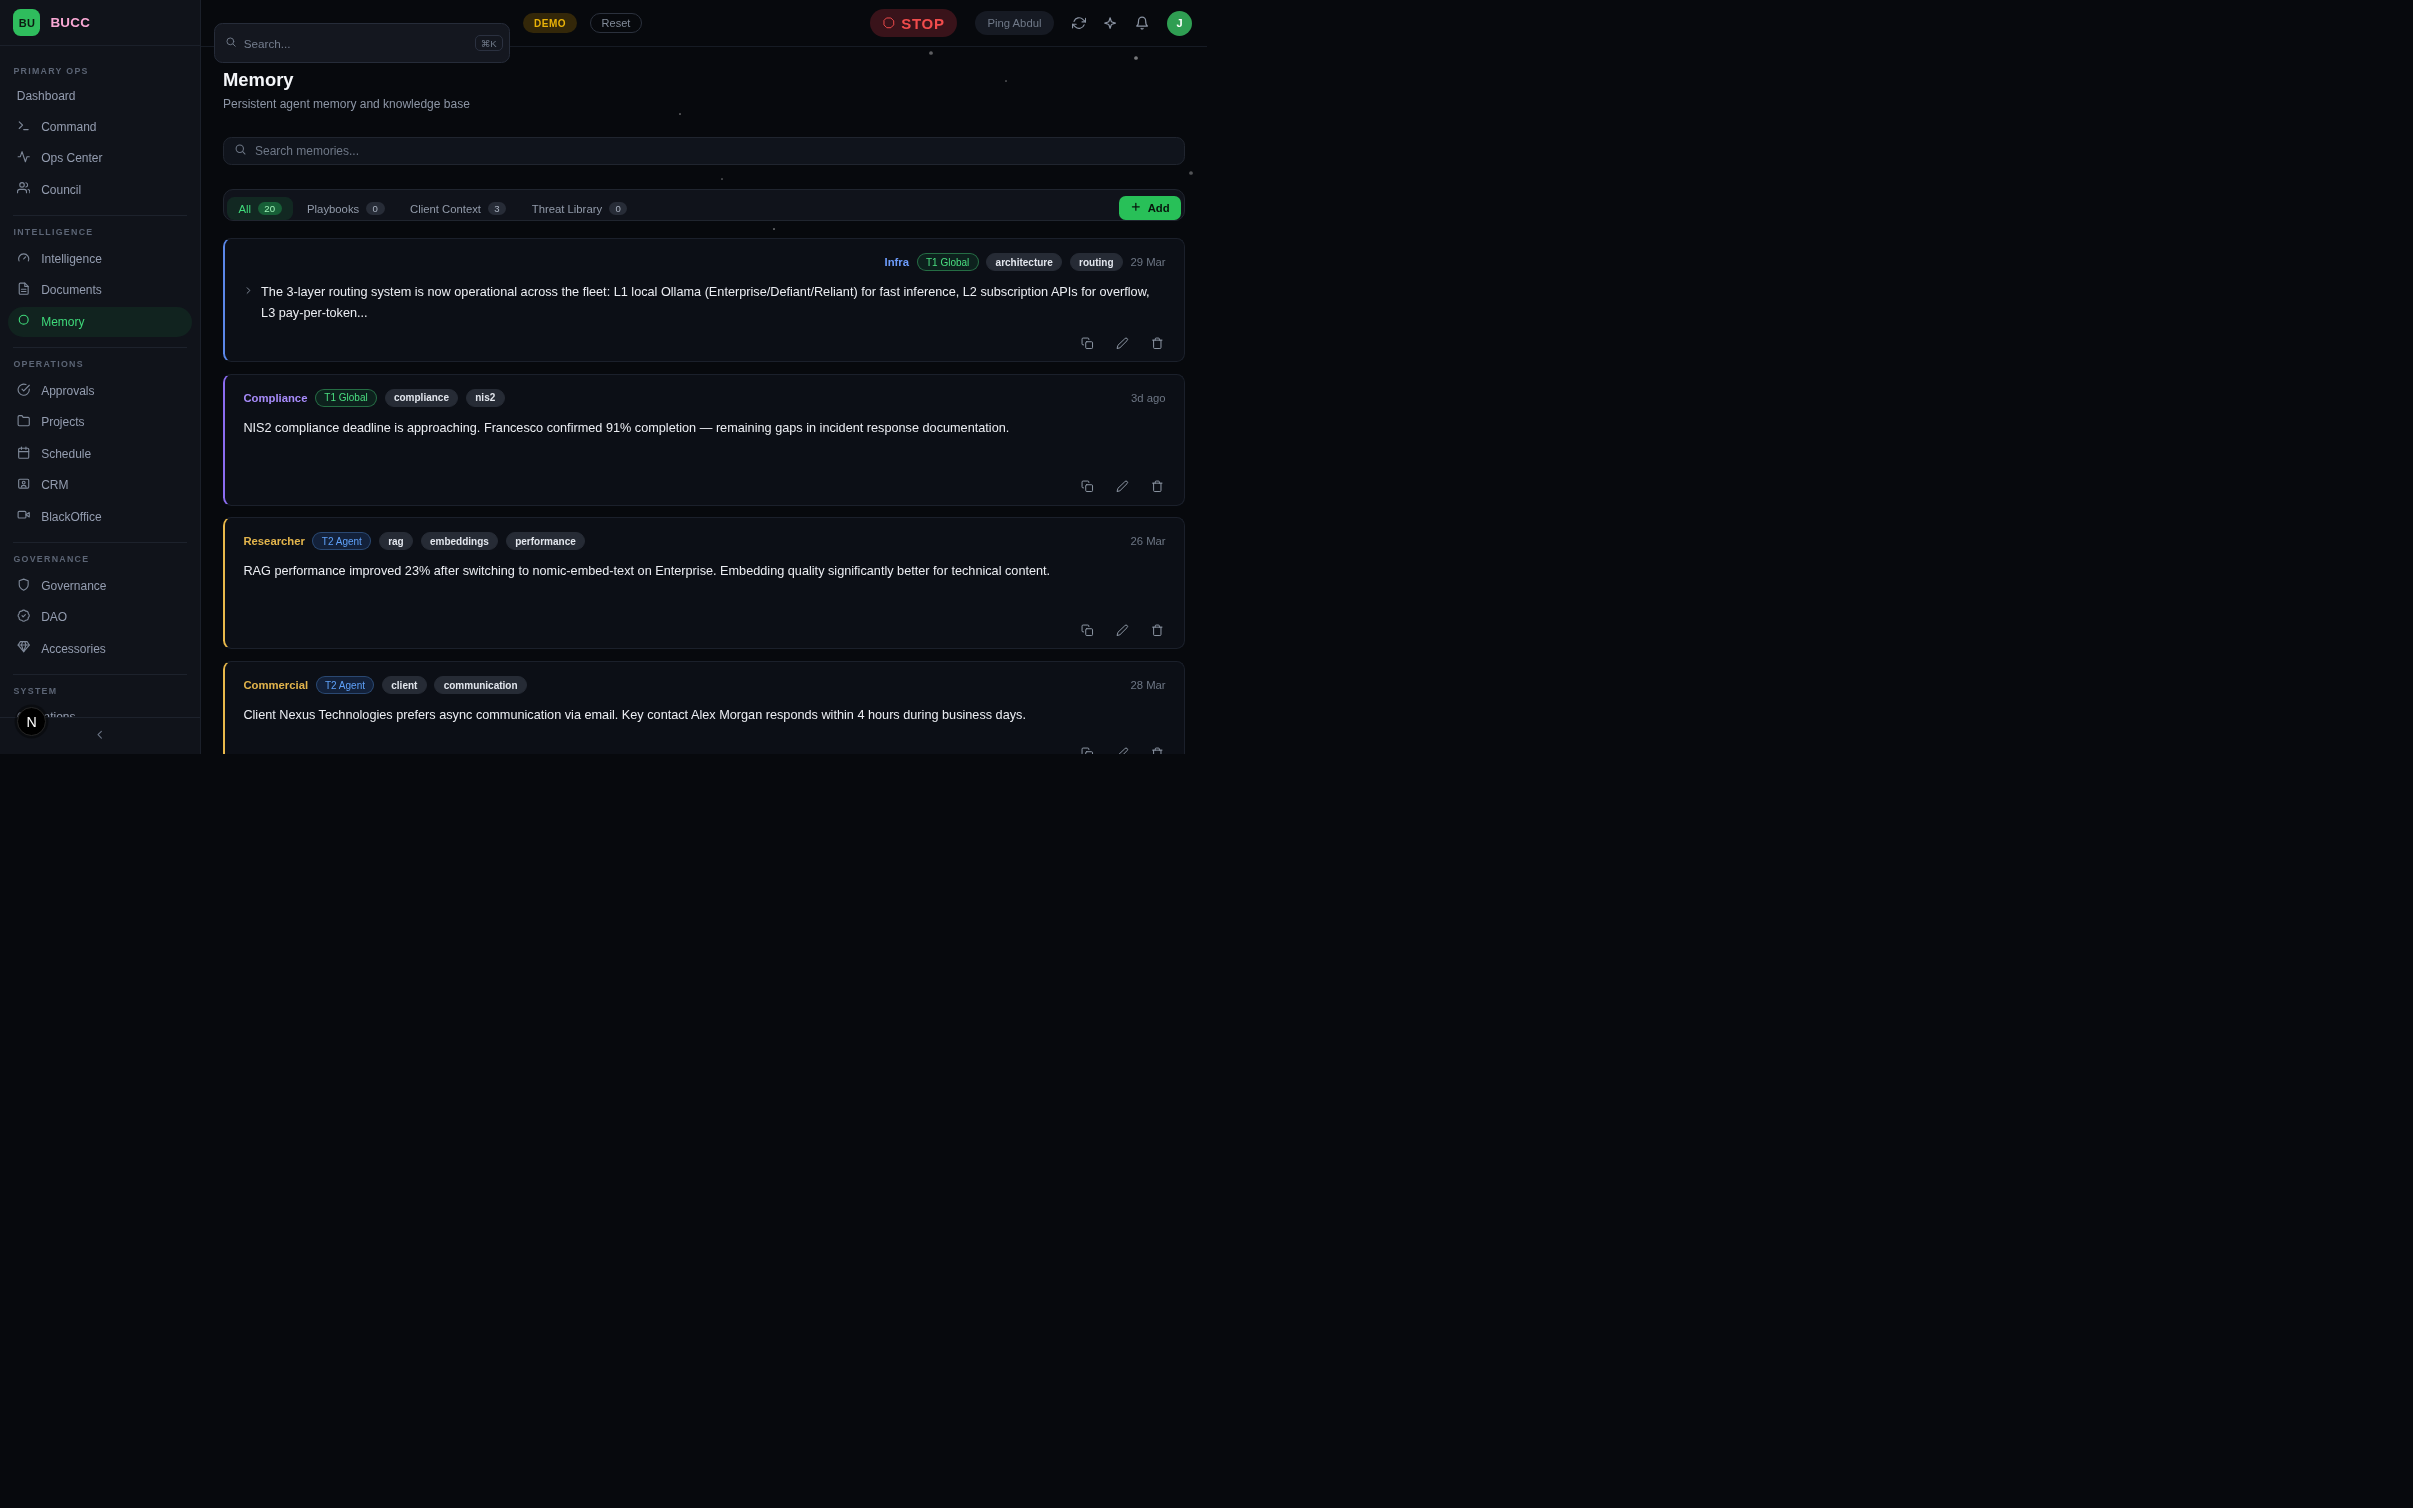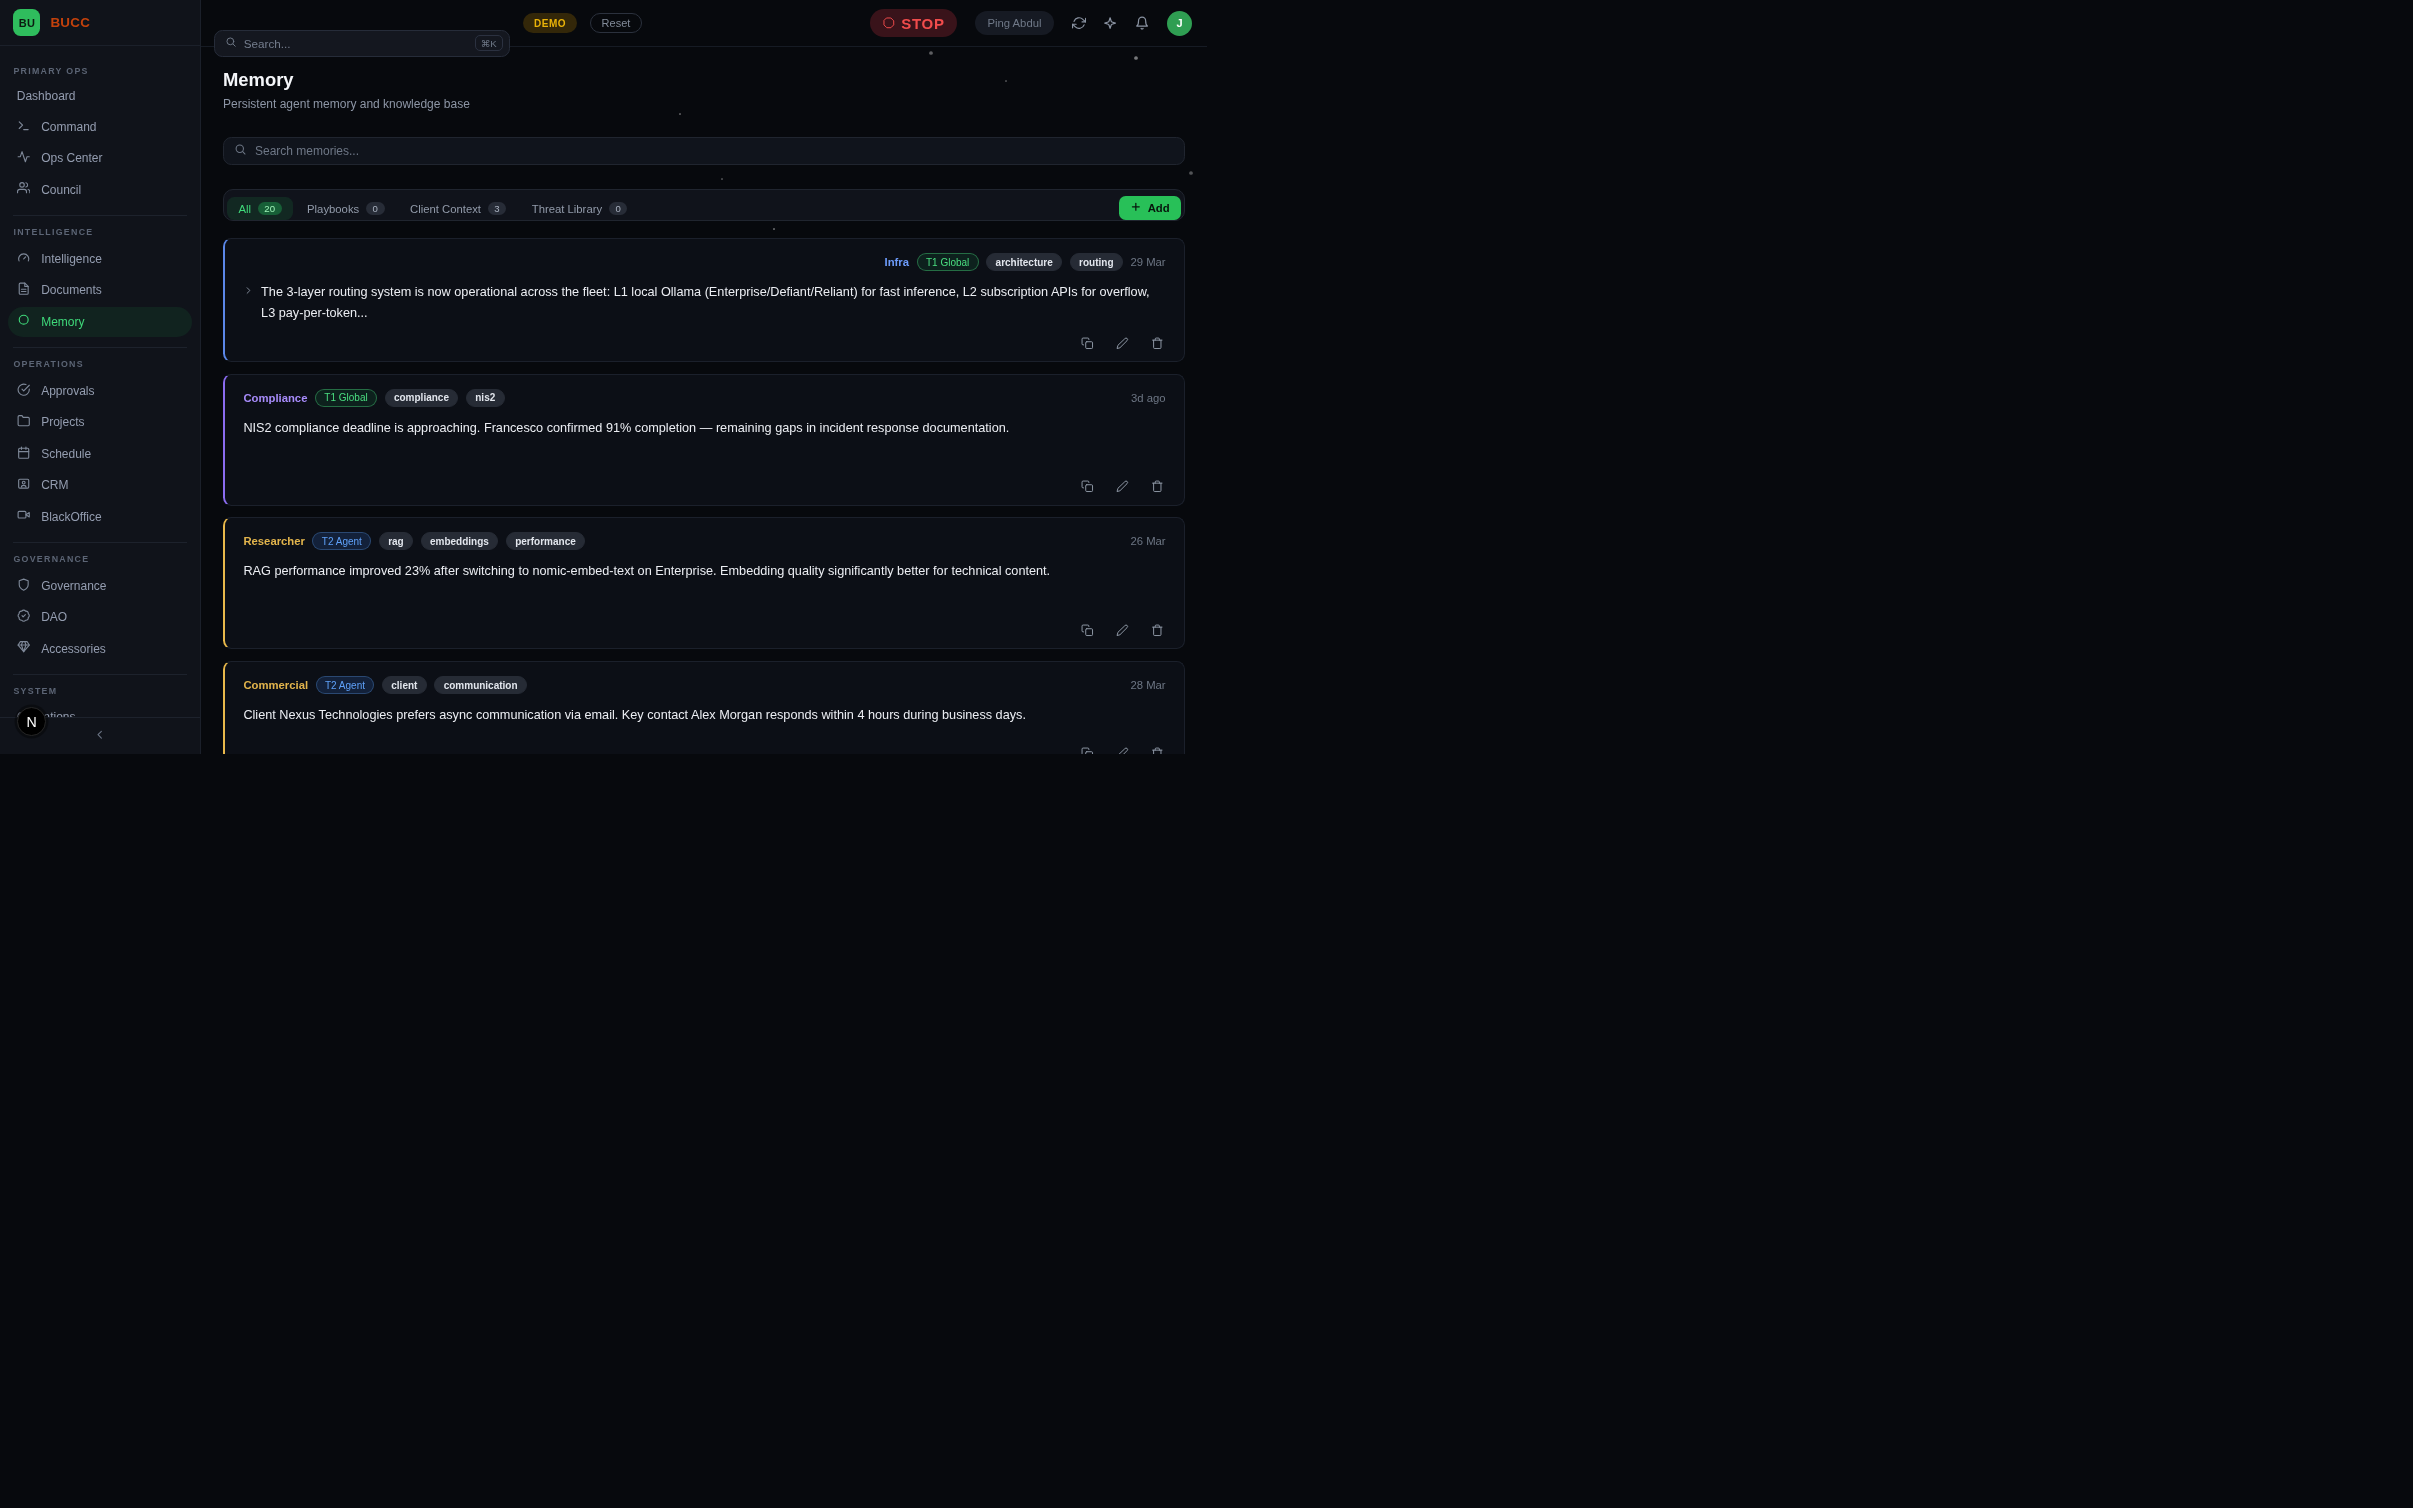--- a/index.html
+++ b/index.html
@@ -7,21 +7,21 @@
   body {
     font-family:"Liberation Sans","DejaVu Sans",sans-serif;
     background:#07090d; color:#e6e9ef; display:flex;
   }
   svg.ic { width:13.4px; height:13.4px; stroke:currentColor; fill:none; stroke-width:2; stroke-linecap:round; stroke-linejoin:round; flex:none; }
 
   
   .sidebar { width:201px; height:754px; background:#10131a; border-right:0.8px solid #1b202a; display:flex; flex-direction:column; position:relative; flex:none; }
   .sb-head { height:46px; border-bottom:0.8px solid #1b202a; display:flex; align-items:center; gap:10px; padding:0 13.4px; flex:none; }
   .logo { width:27px; height:27px; border-radius:7.5px; background:#2fbd5d; color:#0b1a10; font-weight:bold; font-size:11px; display:flex; align-items:center; justify-content:center; letter-spacing:0.3px; }
-  .brand-name { font-size:13.4px; font-weight:bold; color:#c2410c; letter-spacing:0.3px; }
+  .brand-name { font-size:13.4px; font-weight:bold; color:#f9a8d4; letter-spacing:0.3px; }
   .sb-nav { flex:1; padding-top:8.4px; overflow:hidden; }
   .sb-section-label { font-size:8.8px; letter-spacing:1.3px; color:#5c6575; margin:11.7px 13.4px 6.7px; font-weight:bold; }
   .sb-divider { border-top:0.8px solid #1d222c; margin:10px 13.4px 0; }
   .sb-item { display:flex; align-items:center; gap:11px; margin:1.7px 8.4px; padding:6.7px 8.4px; border-radius:837px; color:#949db0; font-size:12px; cursor:pointer; }
   .sb-item .ic { color:#7e8898; }
   .sb-item.active { background:rgba(34,197,94,.09); color:#3fd97a; }
   .sb-item.active .ic { color:#3fd97a; }
   .sb-foot { border-top:0.8px solid #1d222c; height:37px; display:flex; align-items:center; justify-content:center; color:#6b7484; flex:none; }
   .dev-badge { position:absolute; left:17px; top:707px; width:29px; height:29px; border-radius:50%; background:#000; border:0.8px solid #272727; color:#fff; font-size:14.2px; display:flex; align-items:center; justify-content:center; box-shadow:0 0 0 2.5px rgba(0,0,0,.35); z-index:5; }
 
@@ -33,21 +33,21 @@
       520px 178px 0 0 rgba(255,255,255,.25), 635px 141px 0 0 rgba(255,255,255,.3),
       804px 80px 0 0 rgba(255,255,255,.25), 989px 172px 0 0.8px rgba(255,255,255,.3),
       572px 228px 0 0 rgba(255,255,255,.35), 1099px 211px 0 0 rgba(255,255,255,.25),
       756px 278px 0 0 rgba(255,255,255,.3), 848px 329px 0 0 rgba(255,255,255,.25),
       1169px 39px 0 0 rgba(255,255,255,.3), 1041px 287px 0 0 rgba(255,255,255,.2),
       697px 404px 0 0 rgba(255,255,255,.25), 1133px 437px 0 0 rgba(255,255,255,.2),
       588px 530px 0 0 rgba(255,255,255,.2), 1192px 513px 0 0 rgba(255,255,255,.25),
       823px 605px 0 0 rgba(255,255,255,.2), 1091px 664px 0 0 rgba(255,255,255,.25); }
 
   .topbar { height:47px; border-bottom:0.8px solid #161b24; display:flex; align-items:center; padding:0 15px 0 13.4px; gap:12.6px; flex:none; }
-  .tb-search { width:296px; height:27px; background:#14171f; border:0.8px solid #262c39; border-radius:8.4px; display:flex; align-items:center; gap:7.5px; padding:0 6.7px 0 9.2px;margin-top:40px; }
+  .tb-search { width:296px; height:40px; background:#14171f; border:0.8px solid #262c39; border-radius:8.4px; display:flex; align-items:center; gap:7.5px; padding:0 6.7px 0 9.2px;margin-top:40px; }
   .tb-search .ic { width:11.7px; height:11.7px; color:#6e7786; }
   .tb-search input { flex:1; background:transparent; border:none; outline:none; color:#aab2c2; font-size:11.7px; font-family:inherit; }
   .tb-search input::placeholder { color:#747d8d; }
   .kbd { font-size:9.6px; color:#6e7786; border:0.8px solid #2b3140; border-radius:5px; padding:1.7px 5px; }
   .badge-demo { background:#332709; color:#eab308; font-size:10px; font-weight:bold; letter-spacing:0.5px; padding:4.2px 11px; border-radius:837px; }
   .btn-reset { background:transparent; border:0.8px solid #2b313d; color:#828b99; font-size:11px; padding:3.4px 11px; border-radius:837px; font-family:inherit; cursor:pointer; }
   .tb-right { margin-left:auto; display:flex; align-items:center; gap:17.6px; }
   .btn-stop { background:#39131a; border:none; border-radius:837px; display:flex; align-items:center; gap:6.7px; padding:5.9px 12.6px; color:#f14c4c; font-weight:bold; font-size:15px; letter-spacing:0.7px; font-family:inherit; cursor:pointer; }
   .btn-stop .ic { width:11.7px; height:11.7px; color:#f14c4c; }
   .btn-ping { background:#161a23; border:none; border-radius:837px; padding:5.9px 12.6px; color:#6f7887; font-size:11.3px; font-family:inherit; cursor:pointer; }

